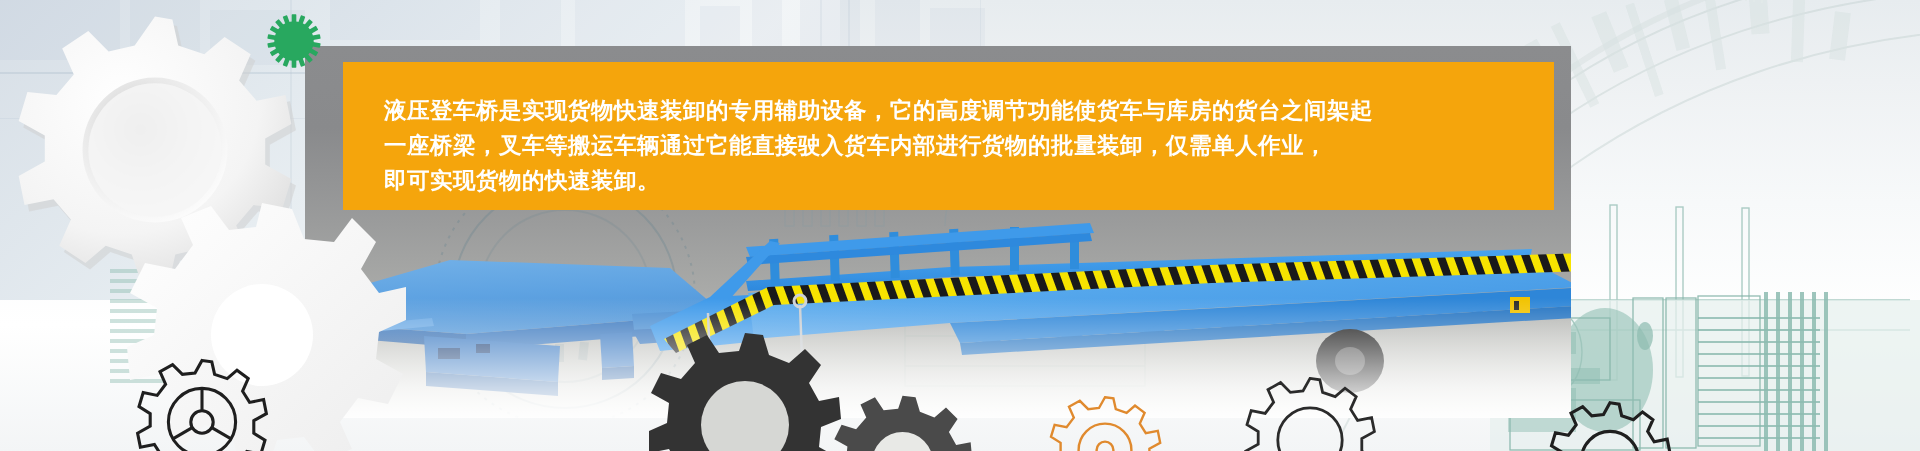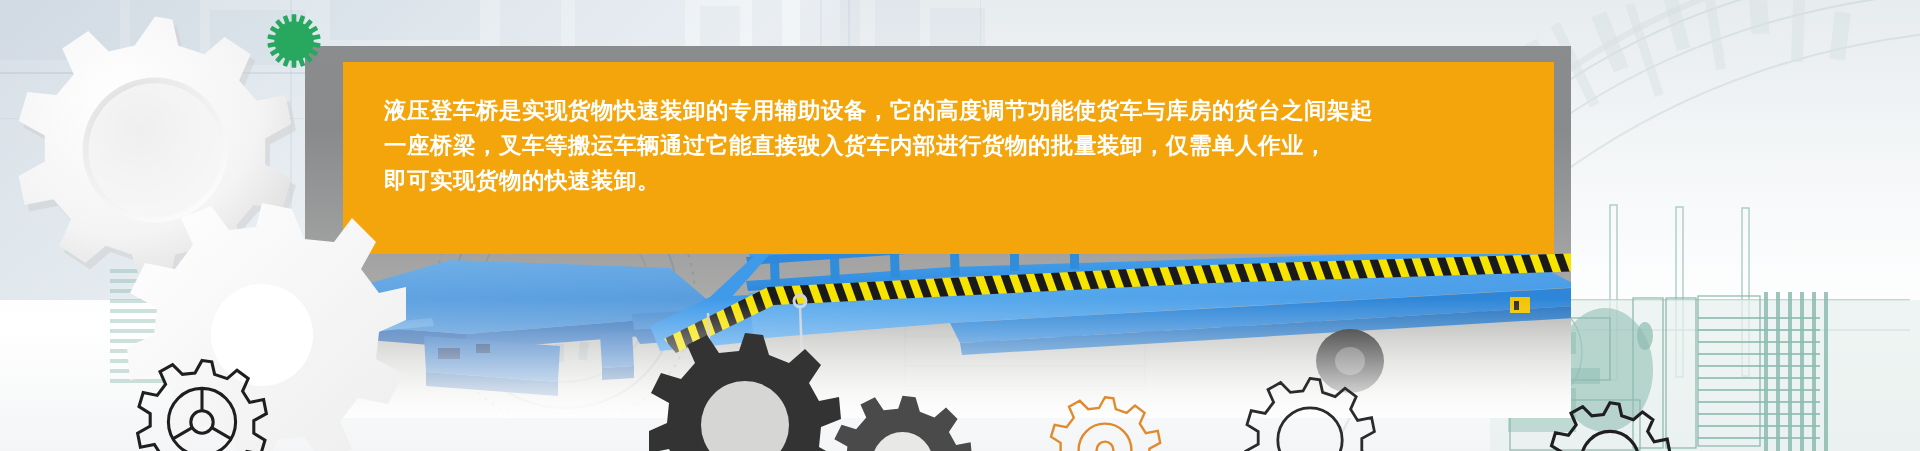--- a/index.html
+++ b/index.html
@@ -56,21 +56,21 @@
   }
   .panel-hud{position:absolute;left:0;top:0;width:100%;height:100%;opacity:.5;}
 
   
   .leveler{position:absolute;left:-65px;top:160px;width:560px;height:220px;}
   
   .yardramp{position:absolute;left:345px;top:155px;width:940px;height:215px;}
 
   
   .orange-box{
-    position:absolute;left:343px;top:62px;width:1211px;height:192px;
+    position:absolute;left:343px;top:62px;width:1211px;height:148px;
     background:#f5a50c;
   }
   .orange-text{
     position:absolute;left:41px;top:31px;width:1150px;
     color:#ffffff;
     font-size:22.5px;
     font-weight:bold;
     line-height:35px;
     letter-spacing:.5px;
     font-family:"DejaVu Sans","Liberation Sans",sans-serif;

